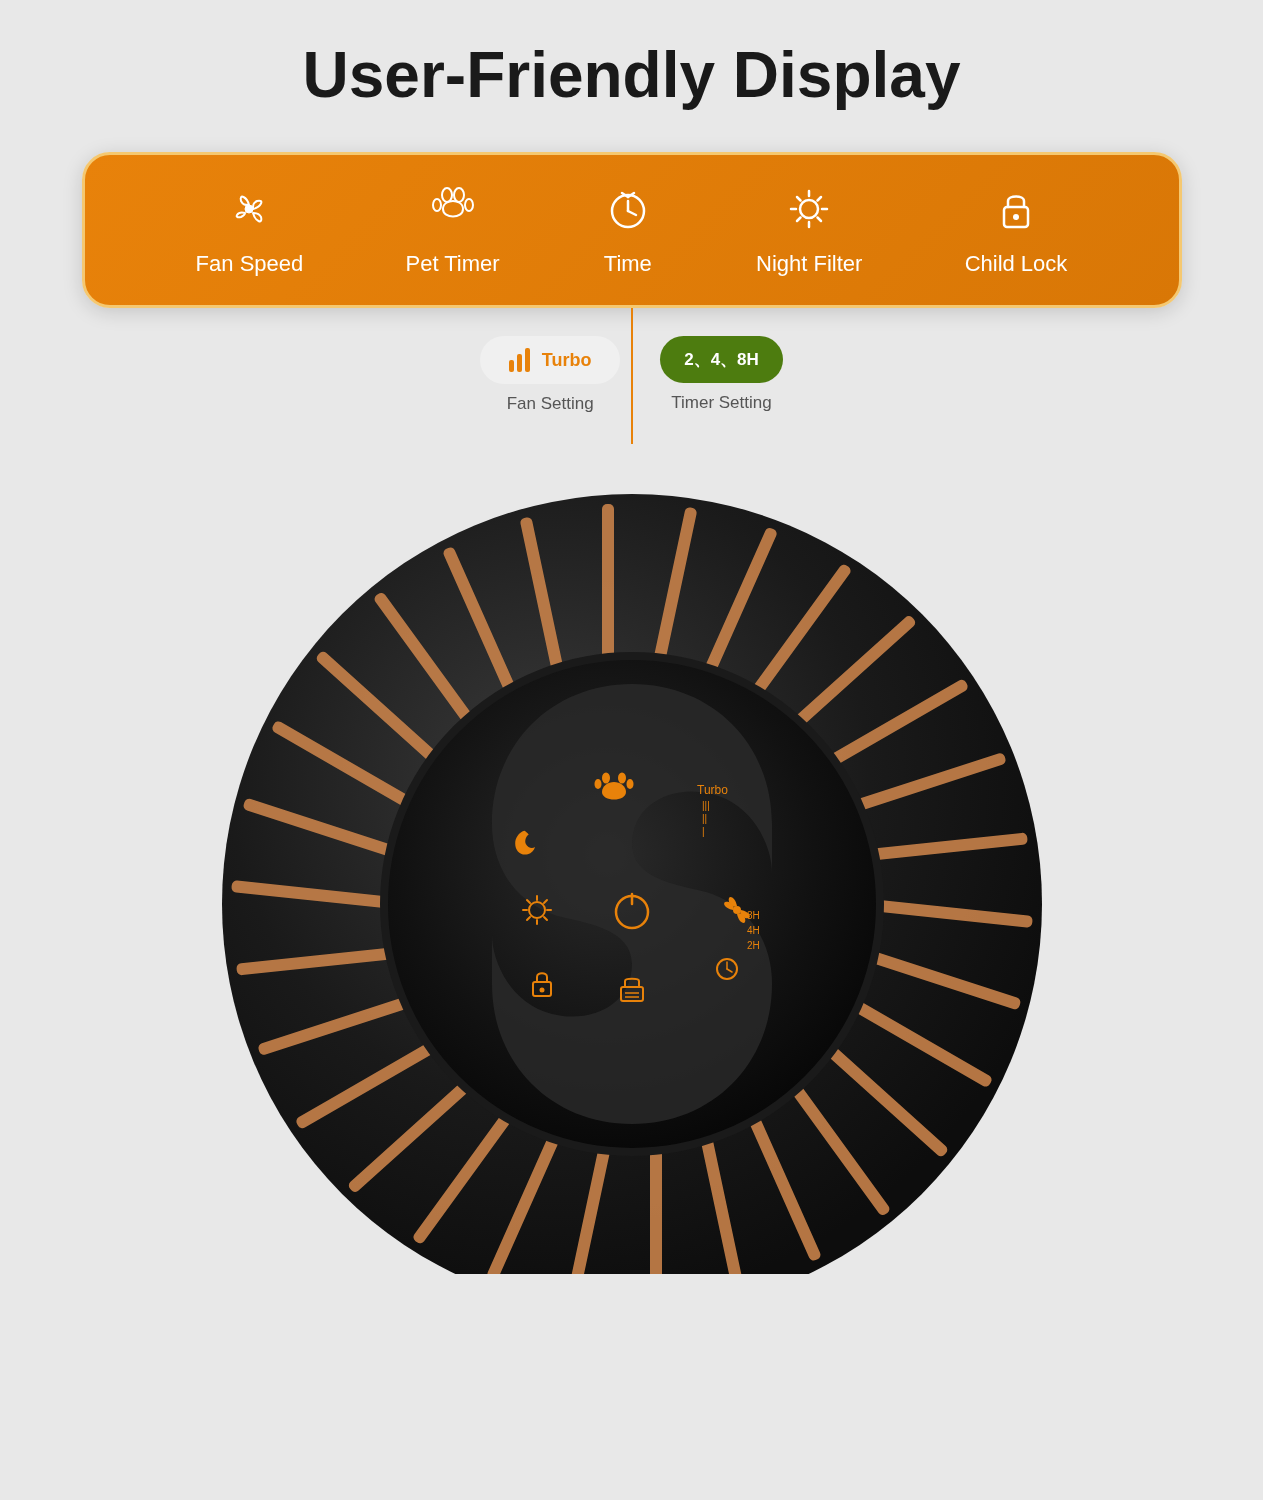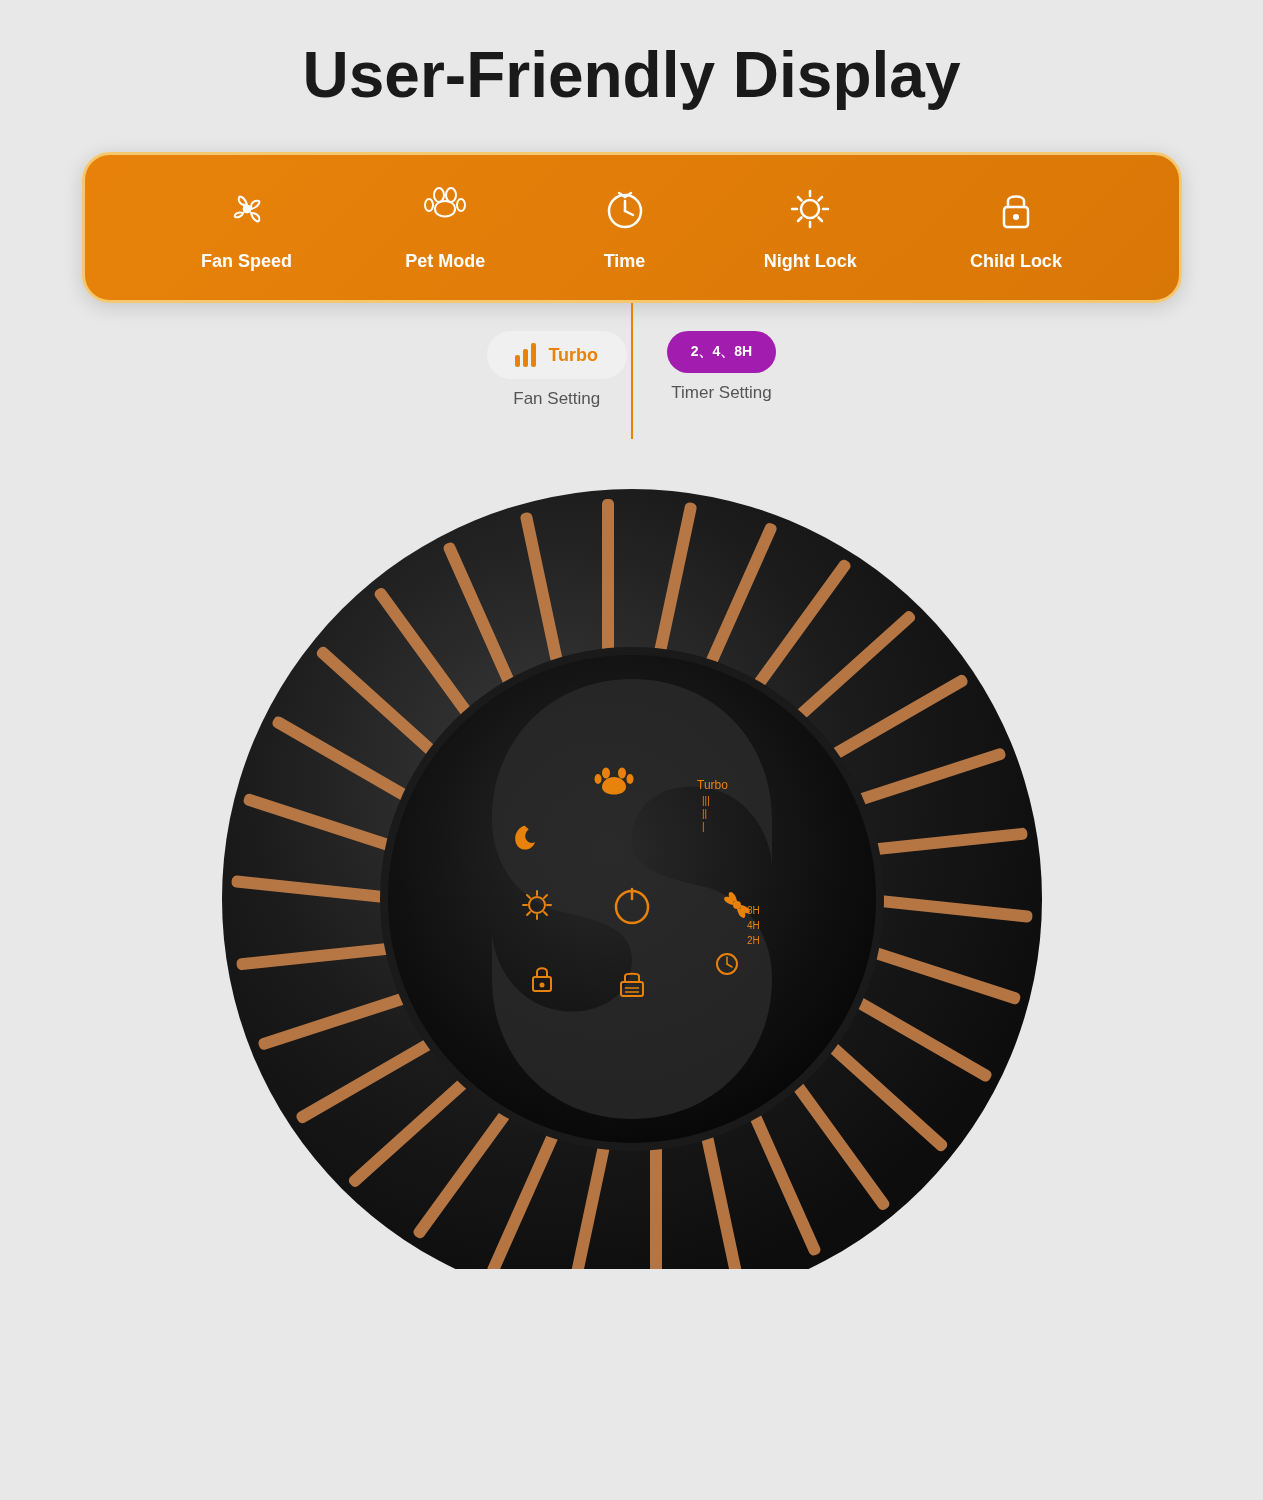--- a/index.html
+++ b/index.html
@@ -57,22 +57,22 @@
       color: white;
     }
 
     .feature-icon {
       font-size: 40px;
       line-height: 1;
       color: white;
     }
 
     .feature-label {
-      font-size: 18px;
-      font-weight: 700;
+      font-size: 22px;
+      font-weight: 400;
       color: white;
       text-align: center;
     }
 
     .controls-section {
       display: flex;
       justify-content: center;
       gap: 40px;
       width: 1100px;
       margin-bottom: 30px;
@@ -100,25 +100,25 @@
       background: #e8820a;
       border-radius: 2px;
       width: 5px;
     }
 
     .bar1 { height: 12px; }
     .bar2 { height: 18px; }
     .bar3 { height: 24px; }
 
     .timer-pill {
-      background: #a21caf;
+      background: #4d7c0f;
       border-radius: 50px;
       padding: 12px 24px;
       color: white;
-      font-size: 14px;
+      font-size: 17px;
       font-weight: 600;
     }
 
     .filter-pill {
       background: #f0f0f0;
       border-radius: 16px;
       padding: 14px 20px;
       display: flex;
       align-items: center;
       justify-content: center;
@@ -214,21 +214,21 @@
     <div class="feature-item">
       <div class="feature-icon">
         <svg width="52" height="52" viewBox="0 0 52 52" fill="none">
           <ellipse cx="20" cy="12" rx="5" ry="7" fill="none" stroke="white" stroke-width="2"></ellipse>
           <ellipse cx="32" cy="12" rx="5" ry="7" fill="none" stroke="white" stroke-width="2"></ellipse>
           <ellipse cx="10" cy="22" rx="4" ry="6" fill="none" stroke="white" stroke-width="2"></ellipse>
           <ellipse cx="42" cy="22" rx="4" ry="6" fill="none" stroke="white" stroke-width="2"></ellipse>
           <path d="M16 26 C16 36, 36 36, 36 26 C36 20, 30 18, 26 18 C22 18, 16 20, 16 26Z" fill="none" stroke="white" stroke-width="2"></path>
         </svg>
       </div>
-      <span class="feature-label">Pet Mode</span>
+      <span class="feature-label">Pet Timer</span>
     </div>
 
 
     <div class="feature-item">
       <div class="feature-icon">
         <svg width="52" height="52" viewBox="0 0 52 52" fill="none">
           <circle cx="26" cy="28" r="16" fill="none" stroke="white" stroke-width="2.5"></circle>
           <line x1="26" y1="28" x2="26" y2="18" stroke="white" stroke-width="2.5" stroke-linecap="round"></line>
           <line x1="26" y1="28" x2="34" y2="32" stroke="white" stroke-width="2.5" stroke-linecap="round"></line>
           <line x1="20" y1="10" x2="26" y2="14" stroke="white" stroke-width="2.5" stroke-linecap="round"></line>
@@ -245,21 +245,21 @@
           <line x1="26" y1="8" x2="26" y2="13" stroke="white" stroke-width="2.5" stroke-linecap="round"></line>
           <line x1="26" y1="39" x2="26" y2="44" stroke="white" stroke-width="2.5" stroke-linecap="round"></line>
           <line x1="8" y1="26" x2="13" y2="26" stroke="white" stroke-width="2.5" stroke-linecap="round"></line>
           <line x1="39" y1="26" x2="44" y2="26" stroke="white" stroke-width="2.5" stroke-linecap="round"></line>
           <line x1="14" y1="14" x2="17.5" y2="17.5" stroke="white" stroke-width="2.5" stroke-linecap="round"></line>
           <line x1="34.5" y1="34.5" x2="38" y2="38" stroke="white" stroke-width="2.5" stroke-linecap="round"></line>
           <line x1="38" y1="14" x2="34.5" y2="17.5" stroke="white" stroke-width="2.5" stroke-linecap="round"></line>
           <line x1="17.5" y1="34.5" x2="14" y2="38" stroke="white" stroke-width="2.5" stroke-linecap="round"></line>
         </svg>
       </div>
-      <span class="feature-label">Night Lock</span>
+      <span class="feature-label">Night Filter</span>
     </div>
 
     <div class="feature-item">
       <div class="feature-icon">
         <svg width="52" height="52" viewBox="0 0 52 52" fill="none">
           <rect x="14" y="24" width="24" height="20" rx="3" fill="none" stroke="white" stroke-width="2.5"></rect>
           <path d="M18 24 L18 18 C18 12, 34 12, 34 18 L34 24" fill="none" stroke="white" stroke-width="2.5" stroke-linecap="round"></path>
           <circle cx="26" cy="34" r="3" fill="white"></circle>
         </svg>
       </div>

